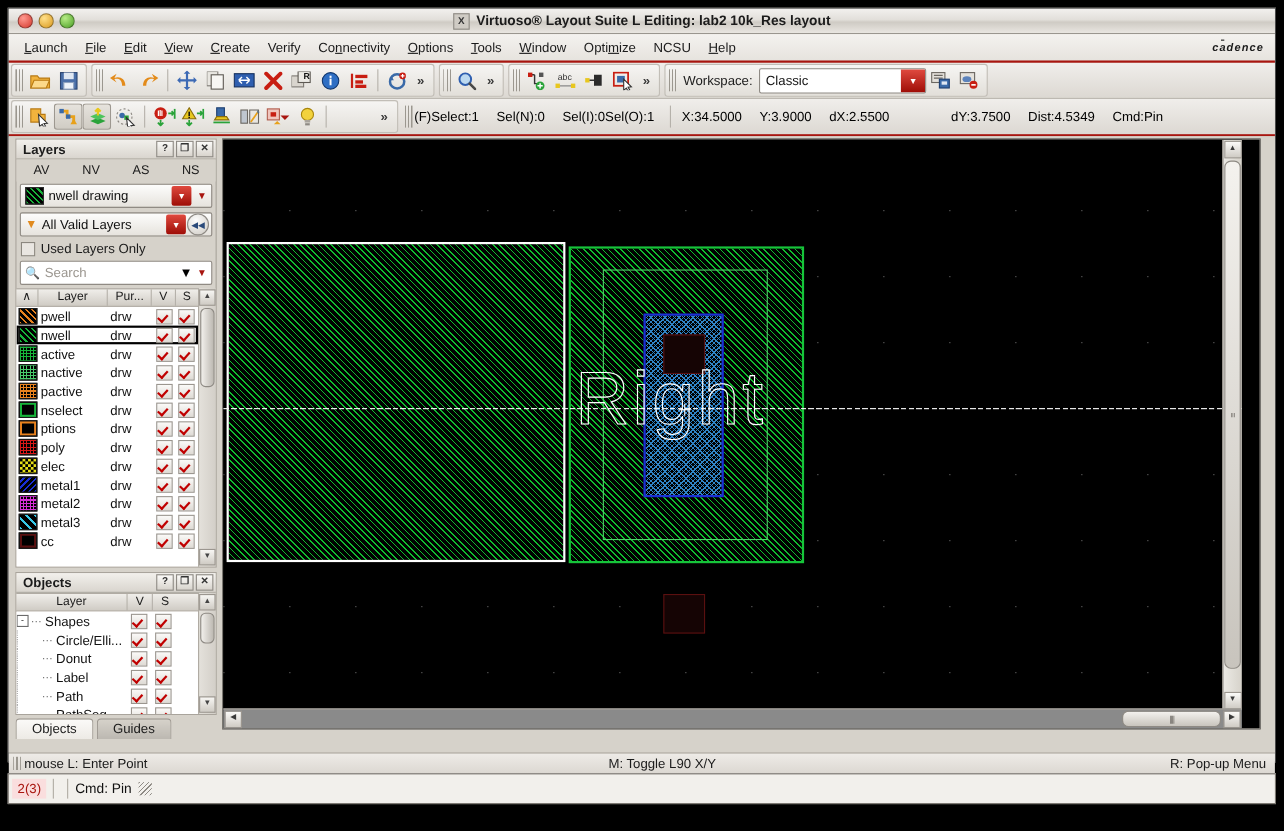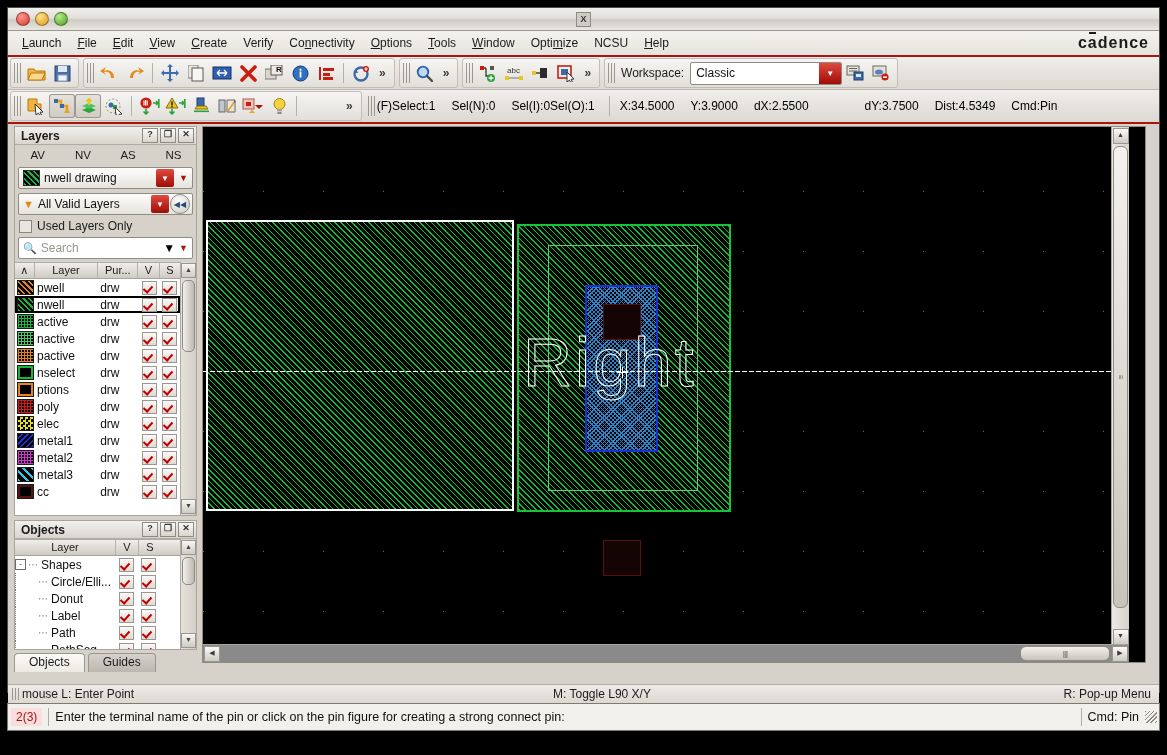--- a/index.html
+++ b/index.html
@@ -23,21 +23,21 @@
   .title-center{position:absolute;left:0;right:0;text-align:center;font-weight:bold;font-size:12.5px;
                 color:#1b1b1b;display:flex;align-items:center;justify-content:center;gap:6px;}
   .xicon{display:inline-block;width:13px;height:13px;background:#cfcbc4;border:1px solid #8e8a84;
          font-size:9px;line-height:12px;text-align:center;font-weight:bold;color:#333;}
 
   
   .menubar{height:24px;background:linear-gradient(to bottom,#f4f2ef,#e6e3de);
            display:flex;align-items:center;padding:0 6px;border-bottom:2px solid #a8150f;position:relative;}
   .menu-item{padding:2px 8px;font-size:12px;color:#1b1b1b;cursor:default;}
   .menu-item u{text-decoration:underline;}
-  .cadence{position:absolute;right:10px;font-size:16px;font-weight:bold;letter-spacing:1px;color:#1a1a1a;}
+  .cadence{position:absolute;right:10px;font-size:10px;font-weight:bold;letter-spacing:1px;color:#1a1a1a;font-style:italic;}
   .cadence .bar{position:relative;}
   .cadence .bar:after{content:"";position:absolute;left:1px;right:2px;top:-2px;height:1.5px;background:#1a1a1a;}
 
   
   .toolrow{height:32px;background:linear-gradient(to bottom,#f0eeeb,#dcd8d2);
            display:flex;align-items:center;border-bottom:1px solid #bdb9b2;}
   .tgroup{display:flex;align-items:center;height:28px;padding:0 3px;
           background:linear-gradient(to bottom,#f6f5f3,#e2dfd9);
           border:1px solid #c2beb7;border-radius:3px;margin:0 2px;}
   .grip{width:7px;height:20px;margin-right:2px;
@@ -189,20 +189,21 @@
   <div class="winframe">
 
     <div class="titlebar">
       <div class="tbtns">
         <div class="tb red"></div>
         <div class="tb yel"></div>
         <div class="tb grn"></div>
       </div>
       <div class="title-center">
         <span class="xicon">X</span>
+        <span>Virtuoso® Layout Suite L Editing: lab2 10k_Res layout</span>
       </div>
     </div>
 
     <div class="menubar">
       <div class="menu-item"><u>L</u>aunch</div>
       <div class="menu-item"><u>F</u>ile</div>
       <div class="menu-item"><u>E</u>dit</div>
       <div class="menu-item"><u>V</u>iew</div>
       <div class="menu-item"><u>C</u>reate</div>
       <div class="menu-item">Verify</div>
@@ -974,18 +975,17 @@
       <span class="grip2"></span>
       <span>mouse L: Enter Point</span>
       <span class="mid">M: Toggle L90 X/Y</span>
       <span class="rt">R: Pop-up Menu</span>
     </div>
   </div>
 
   <div class="cmdbar">
     <span class="cmdnum">2(3)</span>
     <span class="cmdsep"></span>
-    <span class="cmdtext">Enter the terminal name of the pin or click on the pin figure for creating a strong connect pin:</span>
     <span class="cmdsep"></span>
     <span class="cmdright">Cmd: Pin</span>
     <span class="grip3"></span>
   </div>
 </div>
 
 </body></html>

